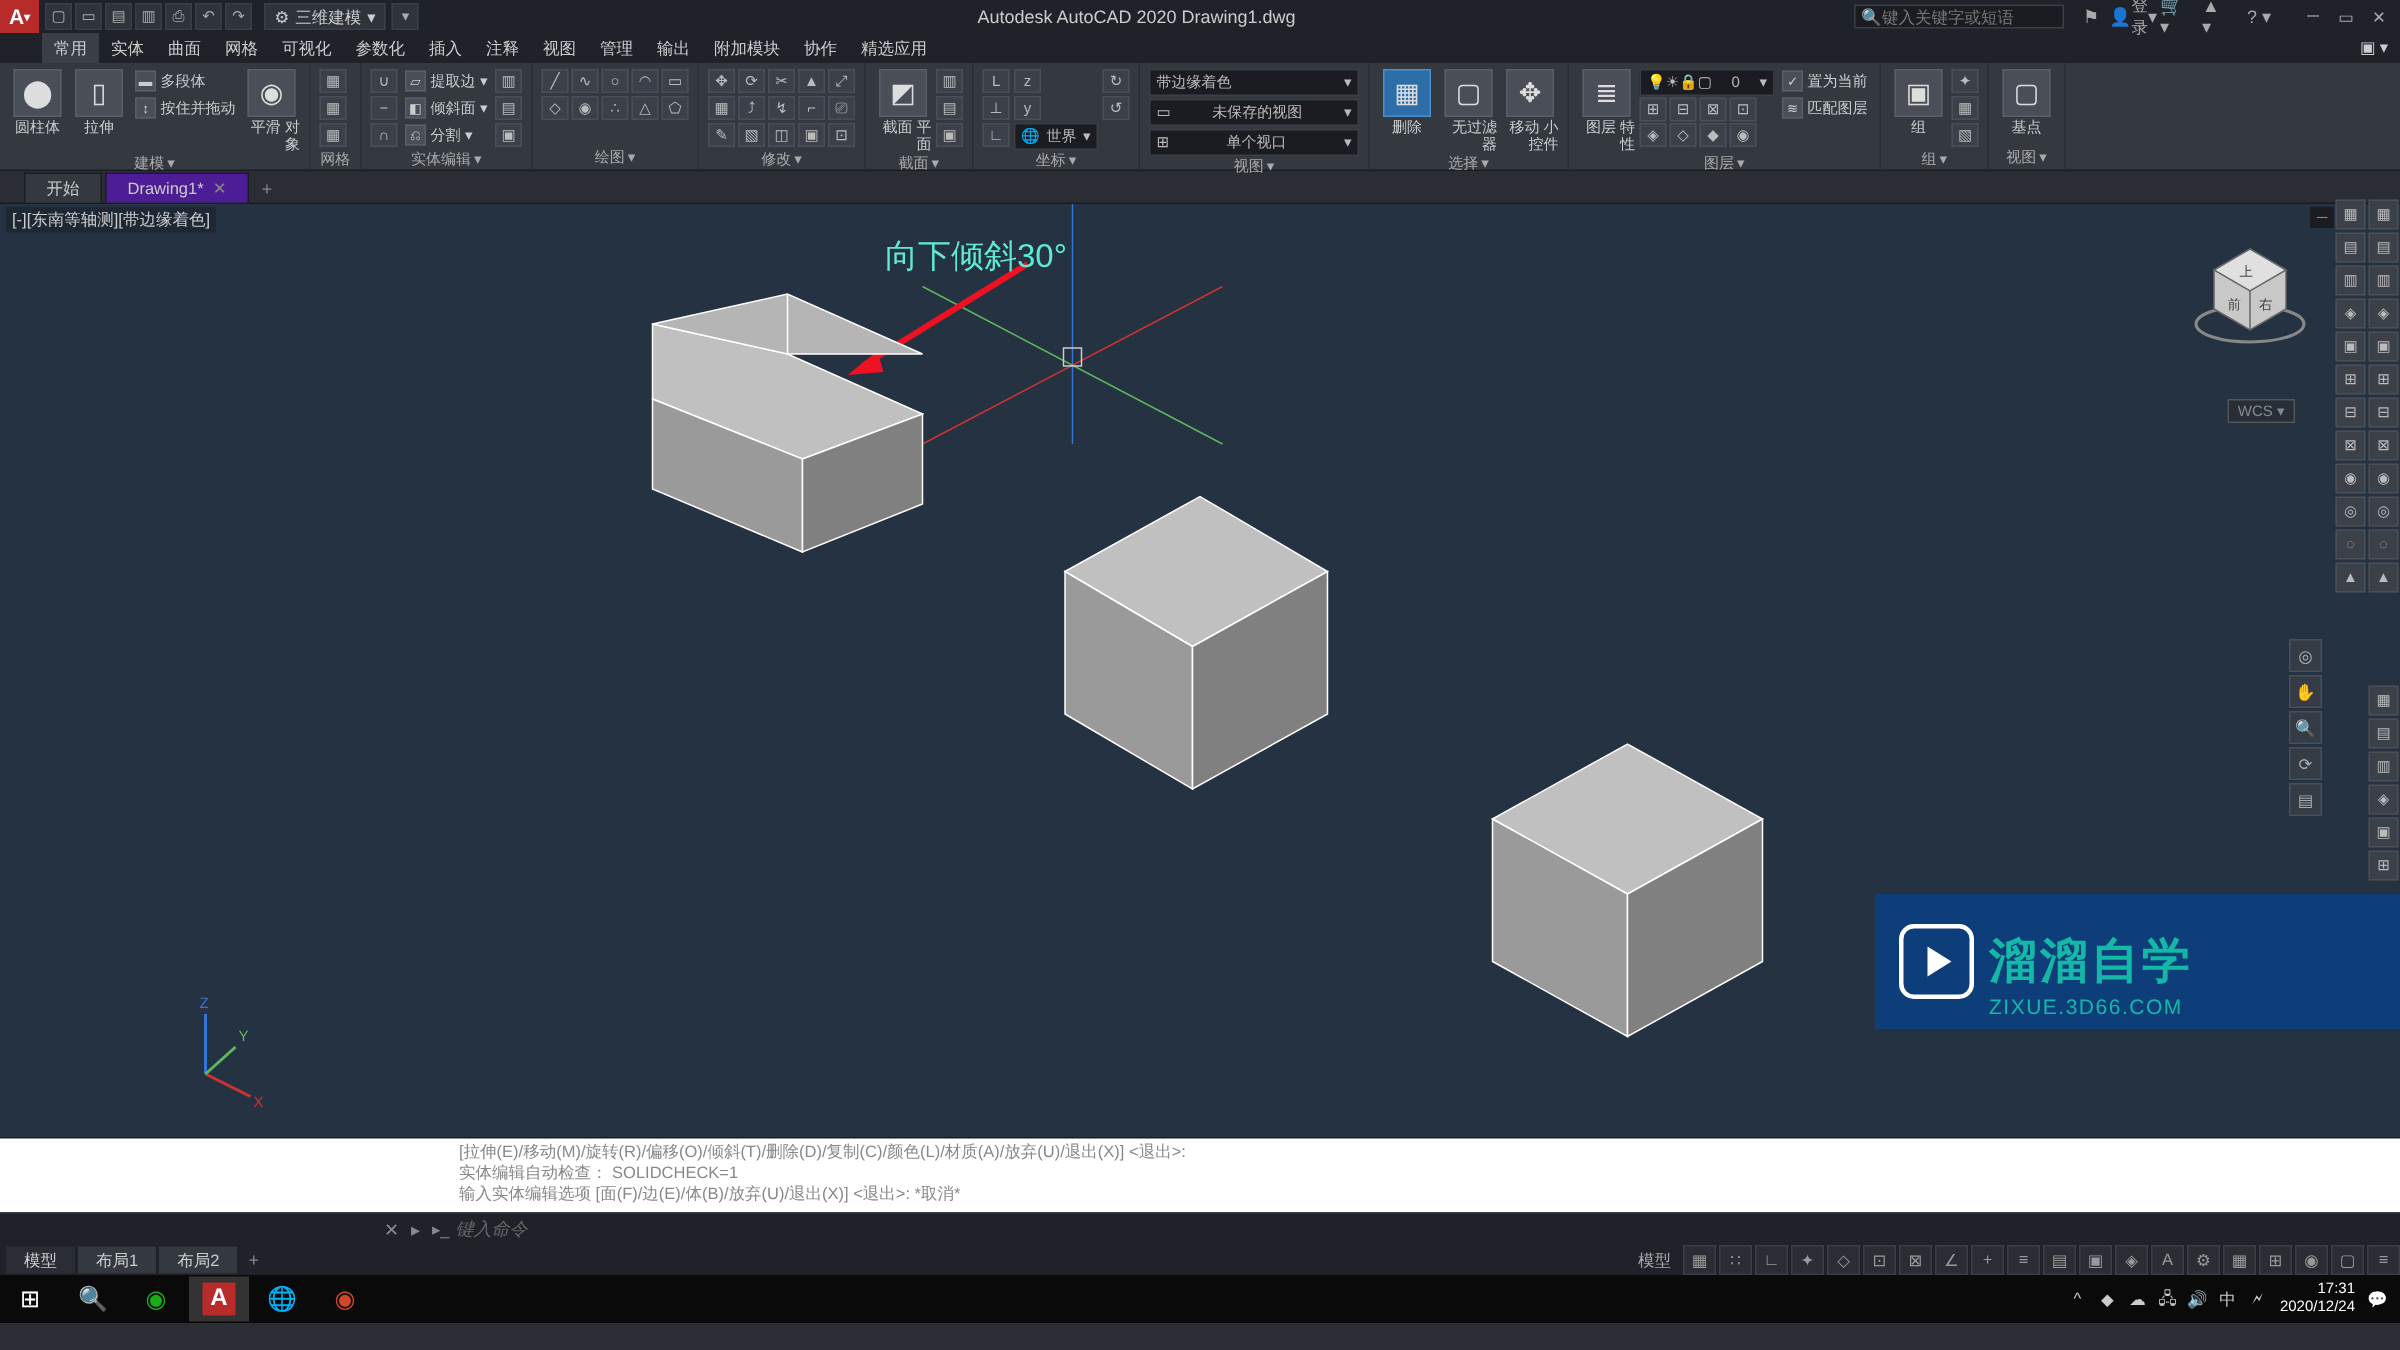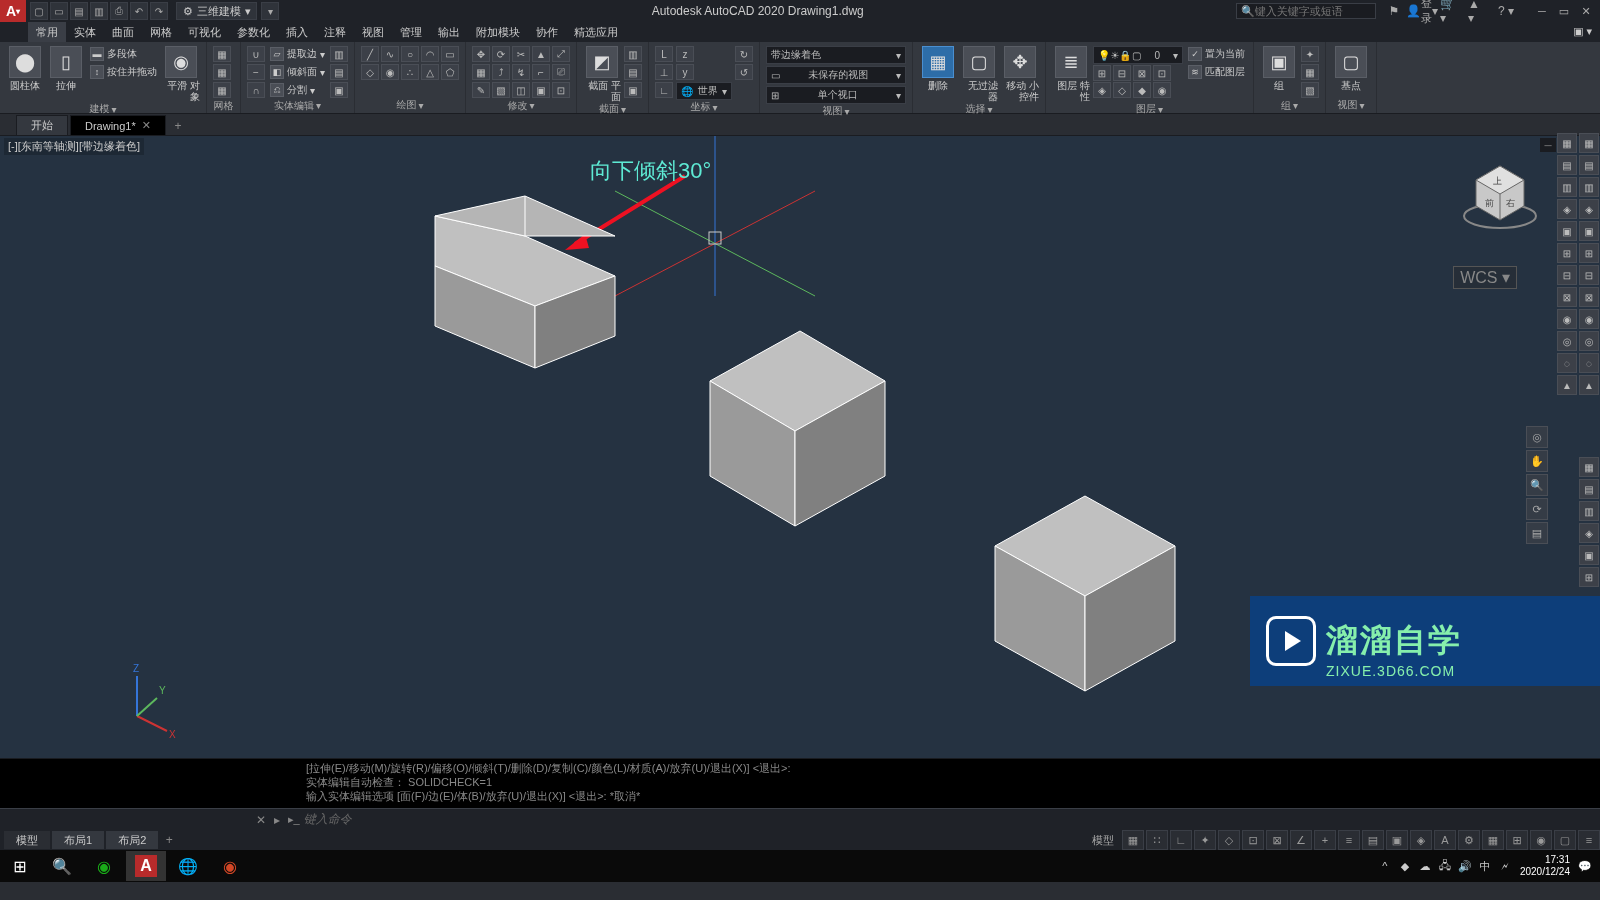--- a/index.html
+++ b/index.html
@@ -36,42 +36,42 @@
 .col { display:flex; flex-direction:column; gap:2px;}
 .tiny-btn { width:18px;height:16px;background:#3c4048;border:1px solid #4a4e56;display:flex;align-items:center;justify-content:center;font-size:10px;color:#bbb;}
 .grid-btns { display:grid; grid-template-columns:repeat(5,18px); gap:2px;}
 .ribbon-dd { height:18px; background:#1a1c21; border:1px solid #3a3e46; font-size:10px; padding:0 4px; display:flex;align-items:center;justify-content:space-between;color:#bbb;}
 
 .big-btn.active .big-icon { background:#2d6da8; border-color:#4a8fd0;}
 
 
 .file-tabs { height:22px; background:#2a2d33; display:flex; align-items:flex-end; padding-left:16px; border-bottom:1px solid #1a1c21;}
 .file-tab { height:20px; padding:3px 14px; font-size:11px; background:#34383f; border:1px solid #1a1c21; border-bottom:none; margin-right:2px; display:flex;align-items:center;gap:6px;}
-.file-tab.active { background:#000000; }
+.file-tab.active { background:#4c1d95; }
 .tab-close { color:#888; font-size:11px;}
 .tab-plus { width:20px;height:18px;display:flex;align-items:center;justify-content:center;color:#888;}
 
 
 .viewport-container { position:relative; height:622px; background:#253241; }
 .vp-label { position:absolute; top:2px; left:4px; font-size:11px; color:#ccc; background:rgba(0,0,0,.2); padding:1px 4px;}
 .vp-ctrls { position:absolute; top:2px; right:4px; display:flex; gap:4px;}
 .vp-ctrl { width:16px;height:14px;background:#1a1c21;color:#888;display:flex;align-items:center;justify-content:center;font-size:10px;}
 .drawing-svg { width:100%; height:100%; display:block;}
 
 
 .right-bars { position:absolute; top:132px; right:0; width:44px; height:622px; display:flex; }
 .rb-col { width:22px; display:flex; flex-direction:column;}
 .rb-btn { width:20px; height:20px; margin:1px; background:#3c4048; border:1px solid #4a4e56; display:flex;align-items:center;justify-content:center;font-size:10px;color:#bbb;}
 
 
 .nav-bar { position:absolute; right:50px; top:290px; width:24px; display:flex;flex-direction:column;gap:2px;}
 .nav-btn { width:22px;height:22px;background:rgba(60,64,72,.7);border:1px solid #4a4e56;display:flex;align-items:center;justify-content:center;font-size:11px;color:#aaa;}
 
 
-.cmd-area { height:50px; background:#000000; border-top:1px solid #1a1c21; display:flex;}
+.cmd-area { height:50px; background:#ffffff; border-top:1px solid #1a1c21; display:flex;}
 .cmd-history { flex:1; padding:2px 6px; font-size:11px; color:#888; font-family:Consolas,monospace; line-height:14px;}
 .cmd-line { height:22px; background:#1f2228; border-top:1px solid #3a3e46; display:flex;align-items:center;padding:0 4px;gap:4px;}
 .cmd-x { width:14px;height:14px;color:#888;display:flex;align-items:center;justify-content:center;}
 .cmd-prompt { color:#888; font-size:11px;}
 .cmd-input { color:#666; font-size:12px; font-style:italic;}
 
 
 .model-tabs { height:20px; background:#1f2228; display:flex; align-items:center; padding-left:4px;}
 .model-tab { height:18px; padding:2px 12px; font-size:11px; background:#34383f; margin-right:2px;}
 .model-tab.active { background:#2a2d33;}
@@ -85,27 +85,27 @@
 .tb-left { display:flex; gap:2px; align-items:center;}
 .tb-btn { width:40px;height:30px;display:flex;align-items:center;justify-content:center;font-size:16px;color:#fff;}
 .tb-right { display:flex; align-items:center; gap:2px; padding-right:6px;}
 .tb-tray { width:18px;height:18px;display:flex;align-items:center;justify-content:center;font-size:11px;color:#ccc;}
 .tb-clock { text-align:right; font-size:10px; color:#fff; line-height:12px; padding:0 4px;}
 
 
 .watermark { position:absolute; right:0; bottom:72px; width:350px; height:90px; background:#0d3e7a; display:flex;align-items:center;gap:10px;padding:0 16px;}
 .wm-icon { width:50px;height:50px;border:3px solid #fff;border-radius:10px;display:flex;align-items:center;justify-content:center;}
 .wm-play { width:0;height:0;border-left:16px solid #fff;border-top:10px solid transparent;border-bottom:10px solid transparent;margin-left:4px;}
-.wm-text { color:#86efac;margin-top:16px;}
+.wm-text { color:#14b8a6;margin-top:16px;}
 .wm-t1 { font-size:32px; font-weight:bold; letter-spacing:2px;}
 .wm-t2 { font-size:14px; letter-spacing:1px;}
 
 
 .viewcube { position:absolute; right:60px; top:20px; width:80px;height:80px;}
-.wcs-lbl { position:absolute; right:83px; top:130px; font-size:16px; color:#888; background:rgba(40,44,50,.6); padding:1px 6px; border:1px solid #555;}
+.wcs-lbl { position:absolute; right:70px; top:130px; font-size:10px; color:#888; background:rgba(40,44,50,.6); padding:1px 6px; border:1px solid #555;}
 
 
 .annot { position:absolute; color:#5eead4; font-size:22px; font-weight:normal;}
 </style>
 </head>
 <body>
 
 <div class="title-bar">
   <div class="app-logo">
       <span>A</span>

